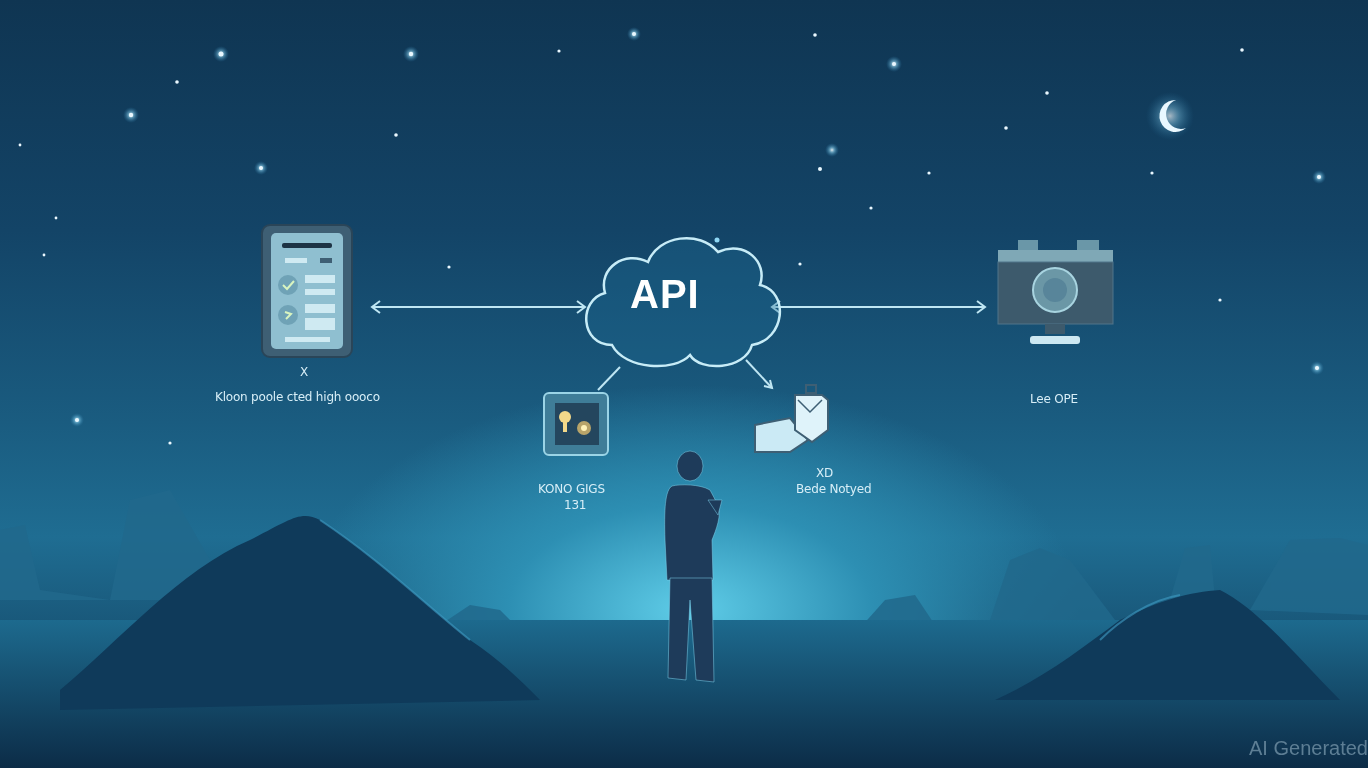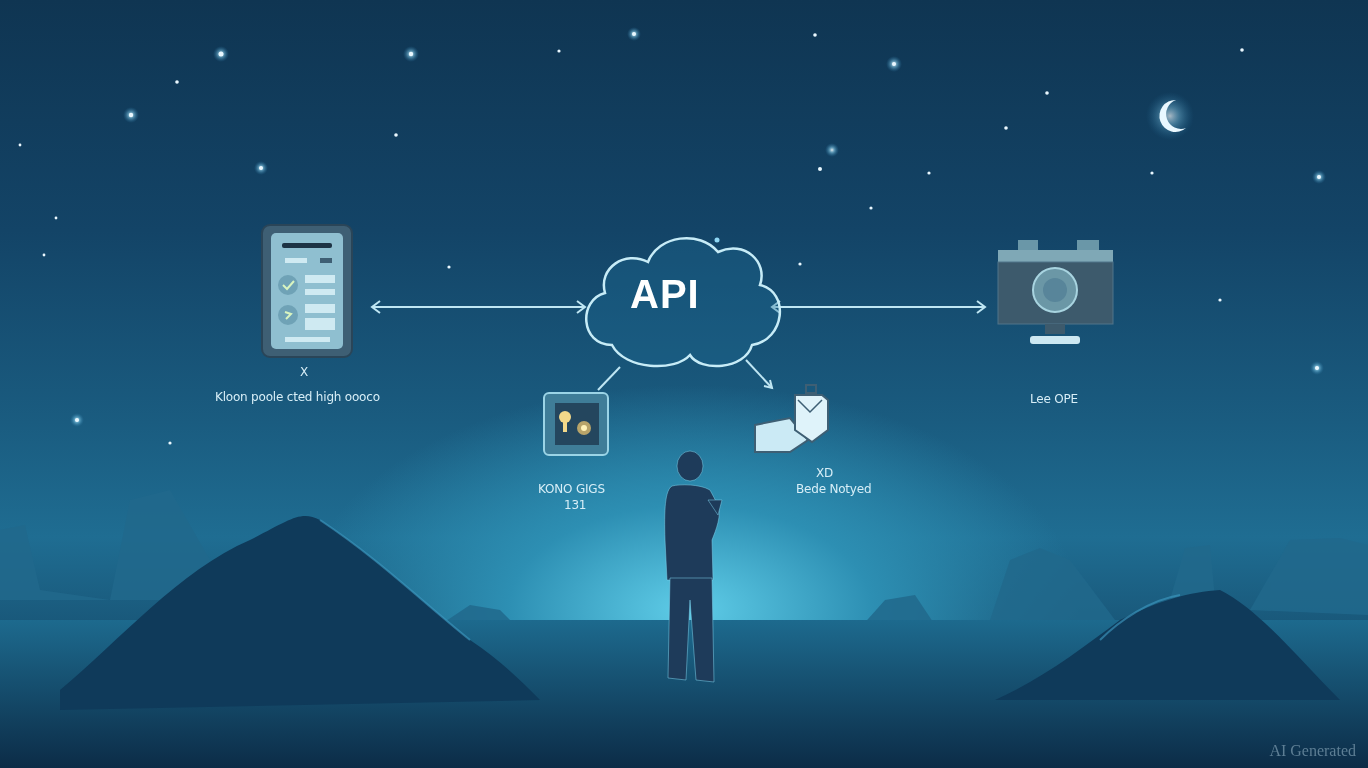--- a/index.html
+++ b/index.html
@@ -2,21 +2,21 @@
 <html><head>
   <meta charset="utf-8">
   <style>
     html, body { margin:0; padding:0; }
     body { width:1368px; height:768px; overflow:hidden; position:relative;
       background: radial-gradient(ellipse 520px 300px at 690px 610px, #5fcde8 0%, #2d8fb3 35%, rgba(22,90,125,0) 75%),
                   linear-gradient(180deg, #0f3552 0%, #134467 30%, #1a5c80 55%, #1f6d92 70%, #0f3552 100%);
       font-family: "DejaVu Sans", sans-serif; }
     #scene { position:absolute; left:0; top:0; width:1368px; height:768px; }
     .label { position:absolute; color:#d7eef7; font-size:12px; text-align:center; white-space:nowrap; letter-spacing:-0.2px; }
-    .watermark { position:absolute; right:12px; bottom:8px; color:#5d7e94; font-family:Liberation Serif, serif; font-size:16px; }
+    .watermark { position:absolute; right:0; bottom:8px; color:#5d7e94; font-family:Liberation Sans, sans-serif; font-size:20px; }
     .api-text { position:absolute; left:630px; top:272px; color:#ffffff; font-family:"Liberation Sans", sans-serif; font-weight:bold; font-size:40px; letter-spacing:1px; }
   </style>
 </head>
 <body>
 
 <svg id="scene" viewBox="0 0 1368 768" xmlns="http://www.w3.org/2000/svg">
   <defs>
     <radialGradient id="glow" cx="50%" cy="50%" r="50%">
       <stop offset="0%" stop-color="#ffffff" stop-opacity="0.9"></stop>
       <stop offset="40%" stop-color="#8fd8f5" stop-opacity="0.5"></stop>

